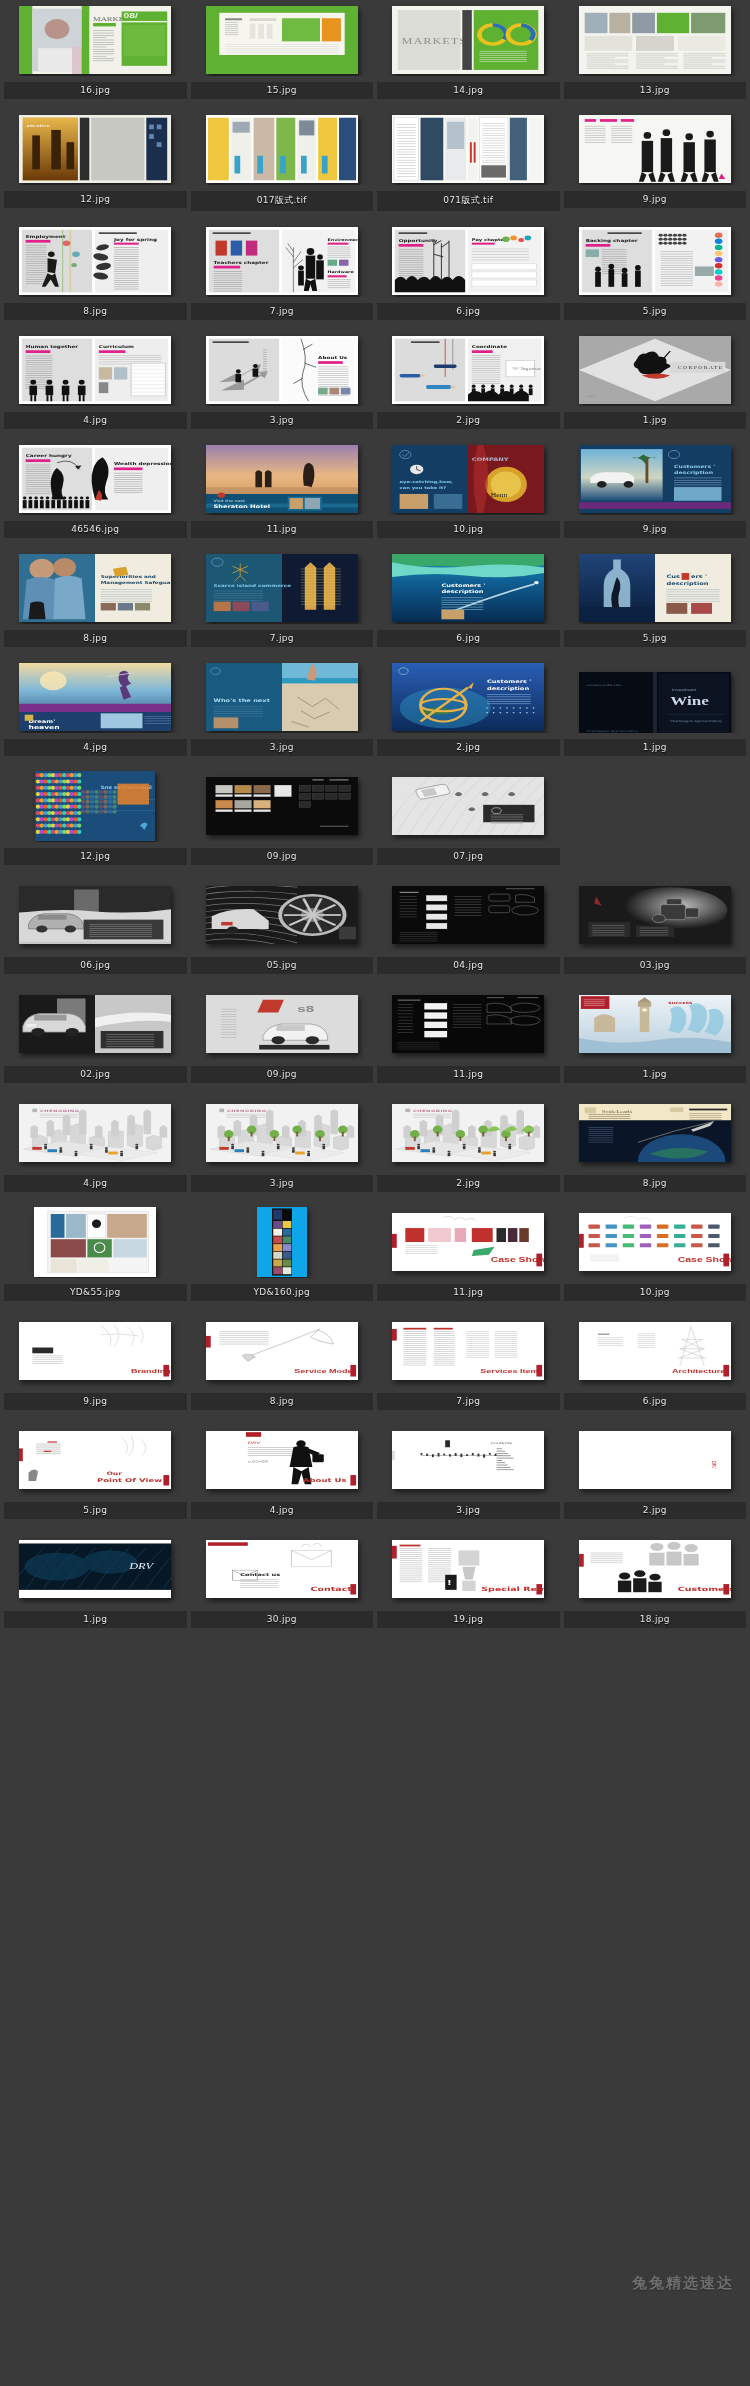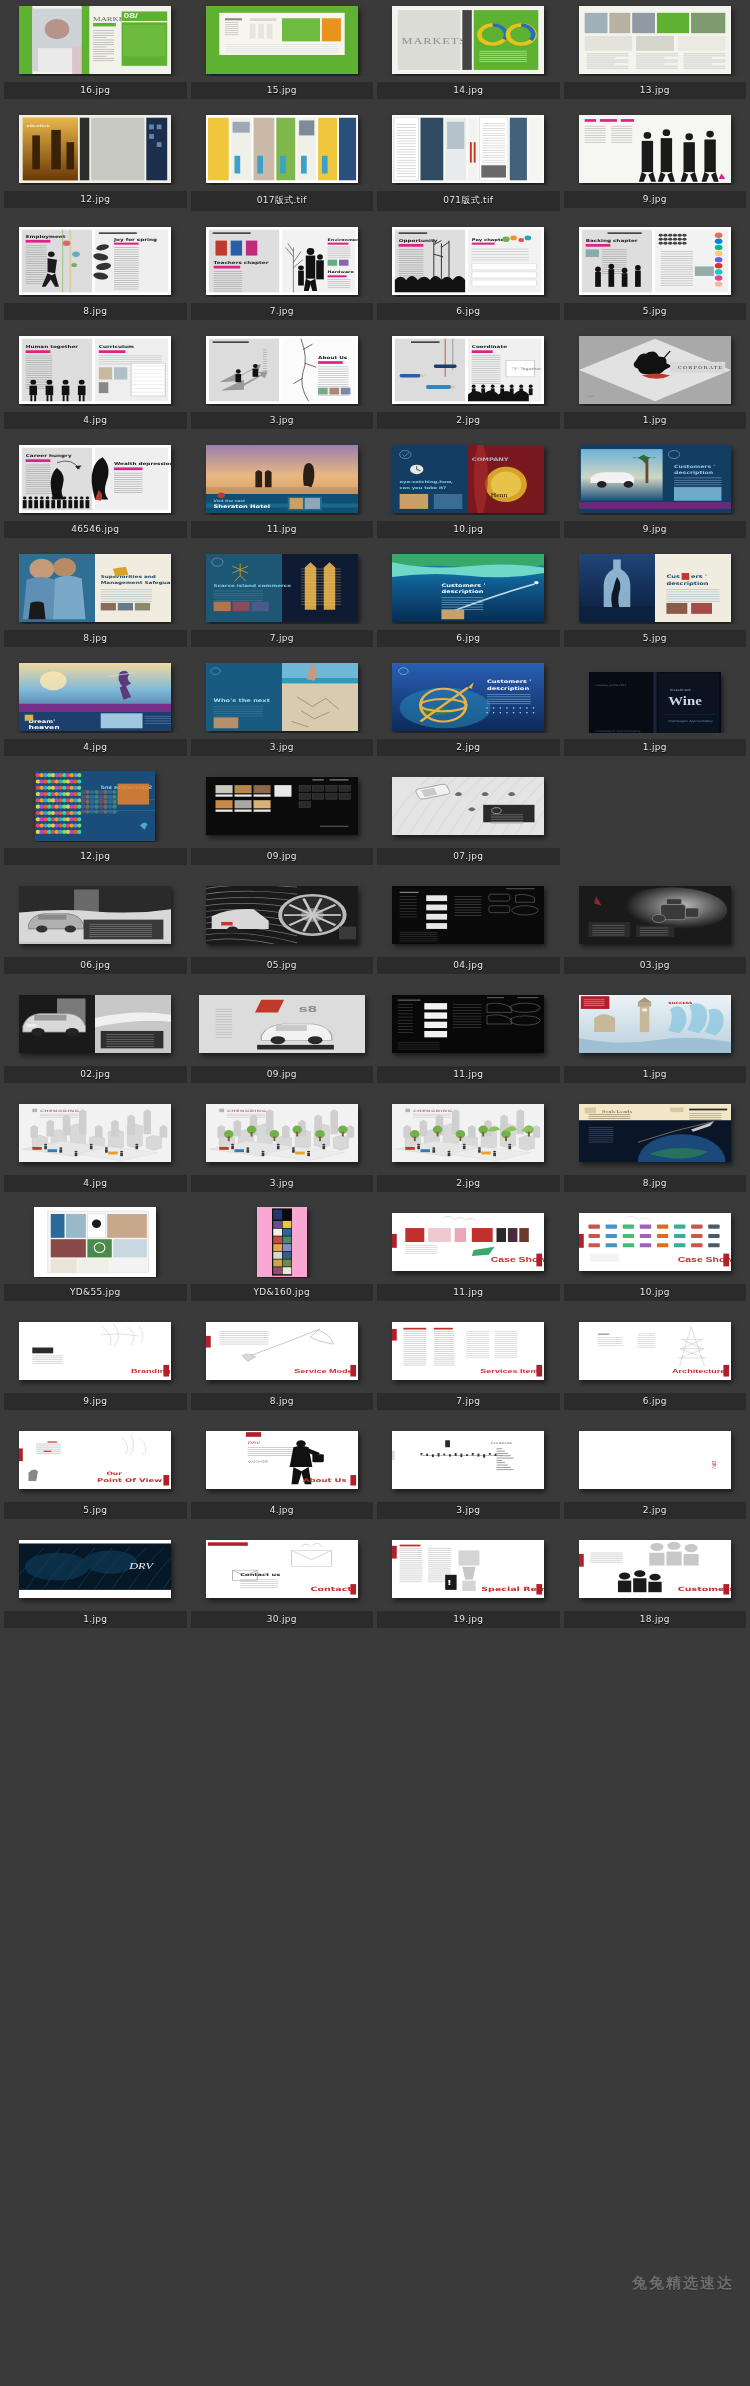--- a/index.html
+++ b/index.html
@@ -25,21 +25,21 @@
     align-items: center;
     justify-content: center;
     overflow: hidden;
   }
   .thumb {
     max-width: 100%;
     max-height: 70px;
     box-shadow: 2px 3px 5px rgba(0,0,0,0.55);
     position: relative;
     overflow: hidden;
-    background: #f9a8d4;
+    background: #0ea5e9;
   }
   .label {
     background: #2b2b2b;
     color: #e8e8e8;
     font-size: 9px;
     text-align: center;
     padding: 3px 0 4px 0;
     margin-top: 6px;
     letter-spacing: .3px;
     text-shadow: 0 1px 1px #000;
@@ -1276,21 +1276,21 @@
             <circle cx="135" cy="73" r="0.9" fill="#bcd8ee"></circle>
             <circle cx="142" cy="73" r="0.9" fill="#bcd8ee"></circle>
             <circle cx="149" cy="73" r="0.9" fill="#bcd8ee"></circle>
 </svg>
         </div>
       </div>
       <div class="label">2.jpg</div>
     </div>
     <div class="cell">
       <div class="thumb-area">
-        <div class="thumb" style="width: 132px; height: 68px; margin-top: 18px;">
+        <div class="thumb" style="width: 152px; height: 68px; margin-top: 18px;">
           <svg viewBox="0 0 160 100" preserveAspectRatio="none" width="100%" height="100%" style="display: block;">
  <rect width="160" height="100" fill="#070b14"></rect>
  <rect x="78" width="4" height="100" fill="#1a2436"></rect>
  <rect x="84" y="2" width="74" height="96" fill="#0b1220"></rect>
  <text x="98" y="28" font-size="4.5" fill="#8fa8c0">Investment</text>
  <text x="96" y="48" font-size="18" font-weight="bold" font-family="serif" fill="#c9d8e8">Wine</text>
  <text x="8" y="20" font-size="3.4" fill="#5f7a94">company profile 2011</text>
  <rect x="92" y="62" width="62" height="0.6" fill="#25364f"></rect>
  <text x="96" y="74" font-size="4" font-style="italic" fill="#6f90b0">Champagne Approximately</text>
  <text x="8" y="88" font-size="4" font-style="italic" fill="#3f5a78">Champagne Approximately</text>
@@ -1728,21 +1728,21 @@
             <rect x="92" y="80" width="50" height="0.8" fill="#9a9a9a"></rect>
             <rect x="92" y="84" width="50" height="0.8" fill="#9a9a9a"></rect>
             <rect x="92" y="88" width="50" height="0.8" fill="#9a9a9a"></rect>
 </svg>
         </div>
       </div>
       <div class="label">02.jpg</div>
     </div>
     <div class="cell">
       <div class="thumb-area">
-        <div class="thumb" style="width: 166px; height: 58px;">
+        <div class="thumb" style="width: 152px; height: 58px;">
           <svg viewBox="0 0 160 100" preserveAspectRatio="none" width="100%" height="100%" style="display: block;">
  <rect width="160" height="100" fill="#dcdcdc"></rect>
  <rect x="16" y="24" width="16" height="0.8" fill="#aaa"></rect>
             <rect x="16" y="28.4" width="16" height="0.8" fill="#aaa"></rect>
             <rect x="16" y="32.8" width="16" height="0.8" fill="#aaa"></rect>
             <rect x="16" y="37.2" width="16" height="0.8" fill="#aaa"></rect>
             <rect x="16" y="41.6" width="16" height="0.8" fill="#aaa"></rect>
             <rect x="16" y="46" width="16" height="0.8" fill="#aaa"></rect>
             <rect x="16" y="50.400000000000006" width="16" height="0.8" fill="#aaa"></rect>
             <rect x="16" y="54.800000000000004" width="16" height="0.8" fill="#aaa"></rect>

